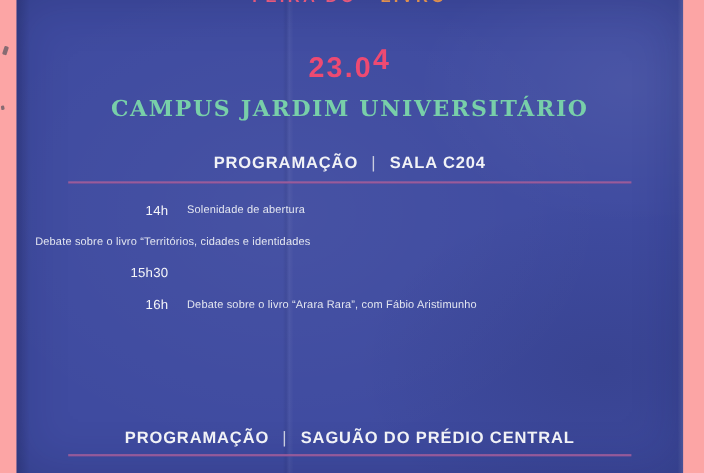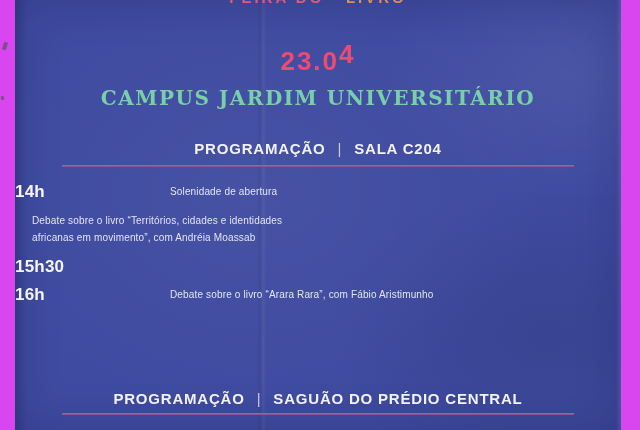--- a/index.html
+++ b/index.html
@@ -1,17 +1,17 @@
 <!DOCTYPE html>
 <html><head>
 <meta charset="utf-8">
 <style>
   html,body{margin:0;padding:0;}
   body{width:640px;height:430px;font-family:"Liberation Sans",sans-serif;}
-  .stage{position:relative;width:640px;height:430px;background:#d946ef;overflow:hidden;}
+  .stage{position:relative;width:640px;height:430px;background:#fca5a5;overflow:hidden;}
   .speck{position:absolute;background:#55525c;border-radius:1px;opacity:.7;}
   .speck1{left:3px;top:42px;width:4px;height:8px;transform:rotate(18deg);}
   .speck2{left:1px;top:96px;width:3px;height:4px;transform:rotate(-10deg);}
 
   .poster{
     position:absolute;left:15px;top:0;width:606px;height:430px;
     background:
       linear-gradient(90deg, rgba(12,16,48,.20), rgba(12,16,48,0) 12px),
       linear-gradient(270deg, rgba(255,255,255,.12), rgba(255,255,255,0) 5px),
       linear-gradient(90deg, transparent 242px, rgba(10,14,44,.08) 245px, rgba(255,255,255,.05) 248px, transparent 252px),
@@ -52,22 +52,22 @@
   .rule{
     position:absolute;left:47px;right:47px;height:2px;
     background:linear-gradient(#b5639c, #7a5097);
   }
   .rule1{top:165px;}
   .rule2{top:413px;}
 
   .schedule{position:absolute;top:183px;left:0;right:0;display:flex;flex-direction:column;gap:11px;}
   .row{display:flex;align-items:flex-start;}
   .time{
-    width:138px;flex:0 0 138px;
-    font-weight:bold;font-size:17px;line-height:17.5px;color:#f4f5f9;letter-spacing:.2px;
+    width:138px;flex:0 0 138px;text-align:right;
+    font-weight:normal;font-size:12px;line-height:17.5px;color:#f4f5f9;letter-spacing:.2px;
   }
   .desc{
     margin-left:17px;flex:1;max-width:415px;
     font-size:10px;line-height:17.5px;color:#e2e5f0;letter-spacing:.15px;
   }
 </style>
 </head>
 <body>
 
 <div class="stage">
@@ -98,21 +98,20 @@
       <div class="row">
         <div class="time">14h</div>
         <div class="desc">
           <div>Solenidade de abertura</div>
         </div>
       </div>
 
       <div class="row">
         <div class="desc">
           <div>Debate sobre o livro “Territórios, cidades e identidades</div>
-          <div>africanas em movimento”, com Andréia Moassab</div>
         </div>
       </div>
 
       <div class="row">
         <div class="time">15h30</div>
       </div>
 
       <div class="row">
         <div class="time">16h</div>
         <div class="desc">

